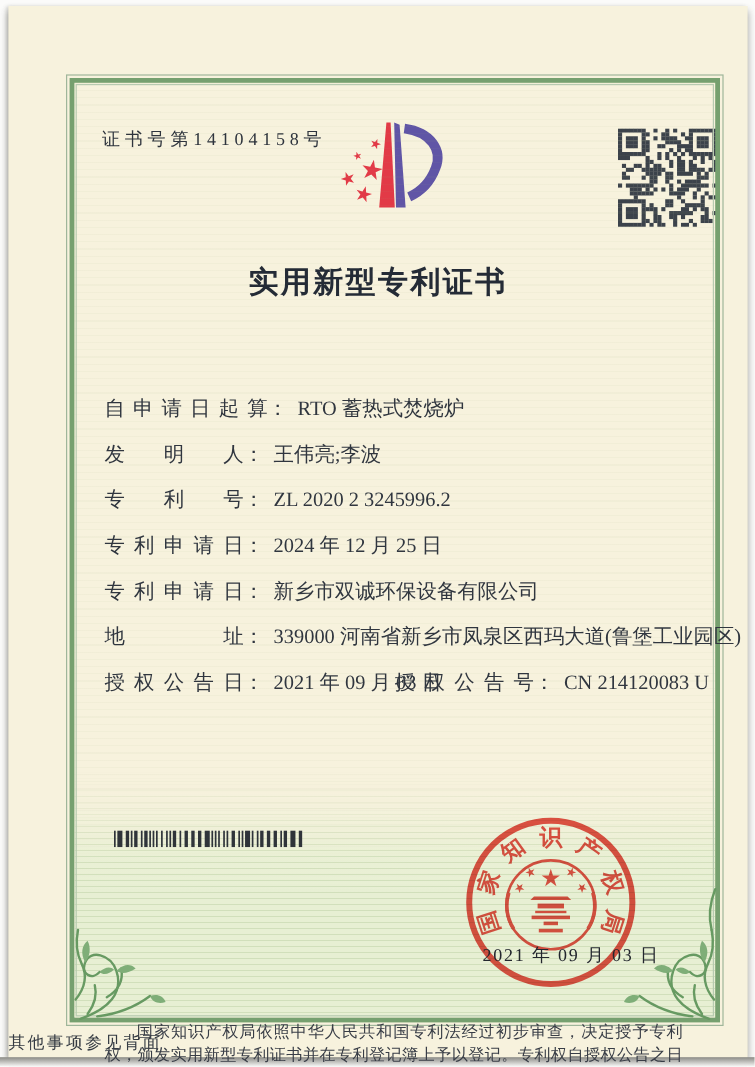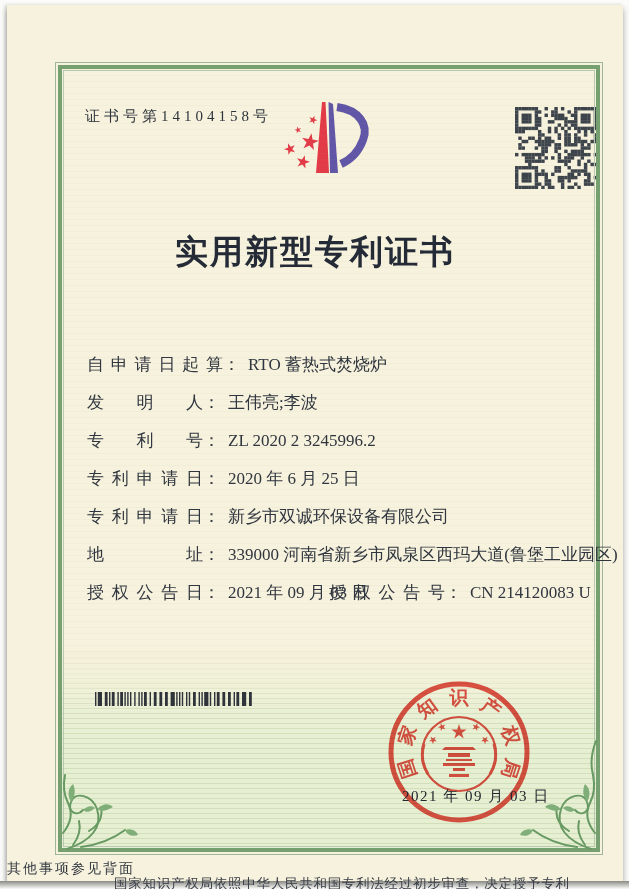--- a/index.html
+++ b/index.html
@@ -18,21 +18,21 @@
   .green-zone{position:absolute;left:0;right:0;bottom:0;height:205px;
          background:
            repeating-linear-gradient(180deg,rgba(120,160,90,.20) 0 1px,transparent 1px 5px),
            linear-gradient(180deg,rgba(231,239,211,0) 0,rgba(231,239,211,.75) 55px,#e7efd3 100px);
          -webkit-mask-image:linear-gradient(180deg,transparent 0,#000 70px);
          mask-image:linear-gradient(180deg,transparent 0,#000 70px);}
   .cert-no{position:absolute;left:78px;top:102px;font-size:15px;letter-spacing:4px;color:#2e343d;}
   .logo{position:absolute;left:275px;top:91px;}
   .qr{position:absolute;left:508px;top:102px;}
   .title{position:absolute;left:0;width:616px;top:194px;text-align:center;
-         font-size:33px;font-weight:700;color:#242b36;letter-spacing:2px;margin-top:12px;}
+         font-size:25px;font-weight:700;color:#242b36;letter-spacing:2px;}
   .fields{position:absolute;left:80px;top:265px;right:40px;font-size:17px;color:#30363f;}
   .row{line-height:38px;white-space:nowrap;position:relative;}
   .lbl{display:inline-block;width:116px;text-align:justify;text-align-last:justify;vertical-align:top;}
   .lbl.w6{width:136px;}
   .val{padding-left:8px;text-align:right;}
   .row .second{position:absolute;left:242px;top:0;}
   .paras{position:absolute;left:80px;top:528px;width:482px;font-size:13.5px;line-height:18.5px;
          color:#383d46;text-align:justify;}
   .paras p{margin:0;text-indent:2em;}
   .barcode{position:absolute;left:88px;top:687px;}
@@ -387,21 +387,21 @@
       <div class="row">
         <span class="lbl w6">自申请日起算</span><span>：</span><span class="val">RTO 蓄热式焚烧炉</span>
       </div>
       <div class="row">
         <span class="lbl">发明人</span><span>：</span><span class="val">王伟亮;李波</span>
       </div>
       <div class="row">
         <span class="lbl">专利号</span><span>：</span><span class="val">ZL 2020 2 3245996.2</span>
       </div>
       <div class="row">
-        <span class="lbl">专利申请日</span><span>：</span><span class="val">2020 年 6 月 25 日</span>
+        <span class="lbl">专利申请日</span><span>：</span><span class="val">2024 年 12 月 25 日</span>
       </div>
       <div class="row">
         <span class="lbl">专利申请日</span><span>：</span><span class="val">新乡市双诚环保设备有限公司</span>
       </div>
       <div class="row">
         <span class="lbl">地址</span><span>：</span><span class="val">339000 河南省新乡市凤泉区西玛大道(鲁堡工业园区)</span>
       </div>
       <div class="row">
         <span class="lbl">授权公告日</span><span>：</span><span class="val">2021 年 09 月 03 日</span>
         <span class="second"><span class="lbl">授权公告号</span><span>：</span><span class="val">CN 214120083 U</span></span>

